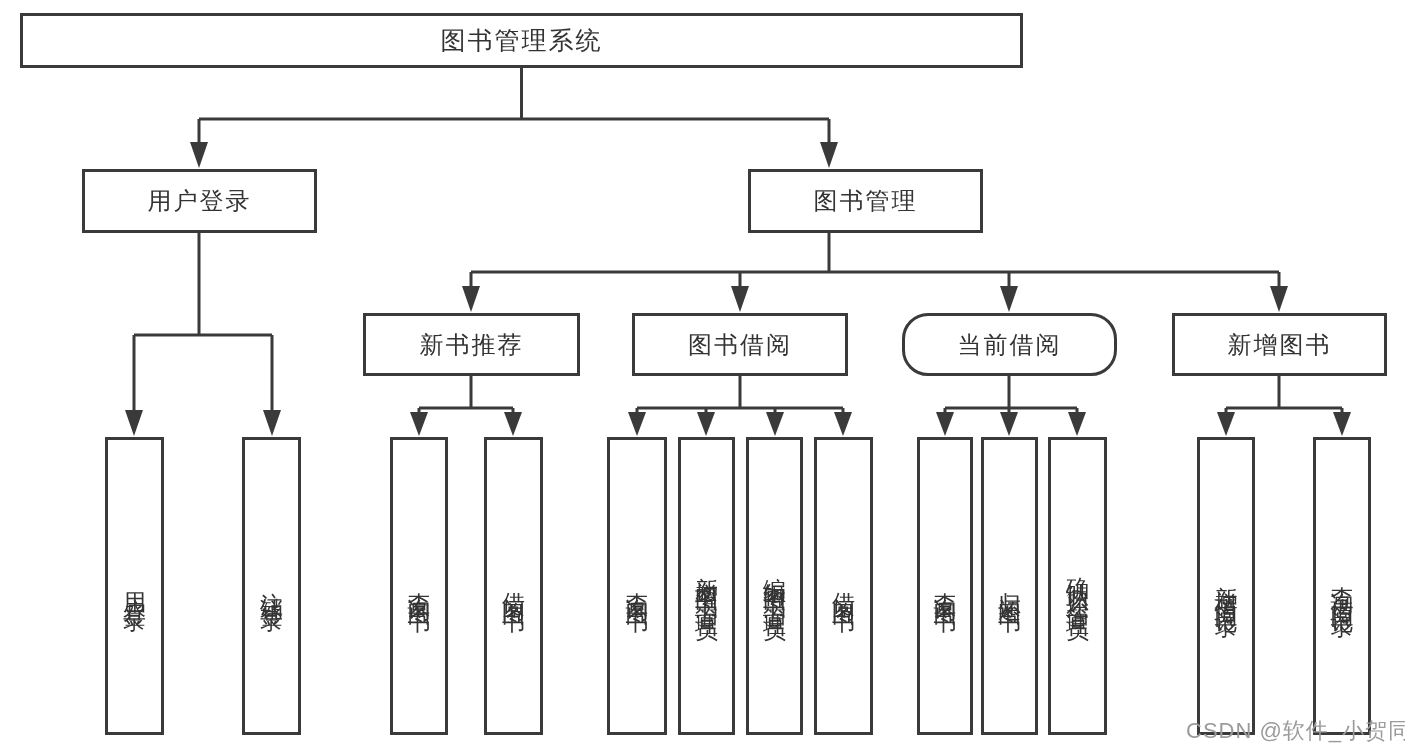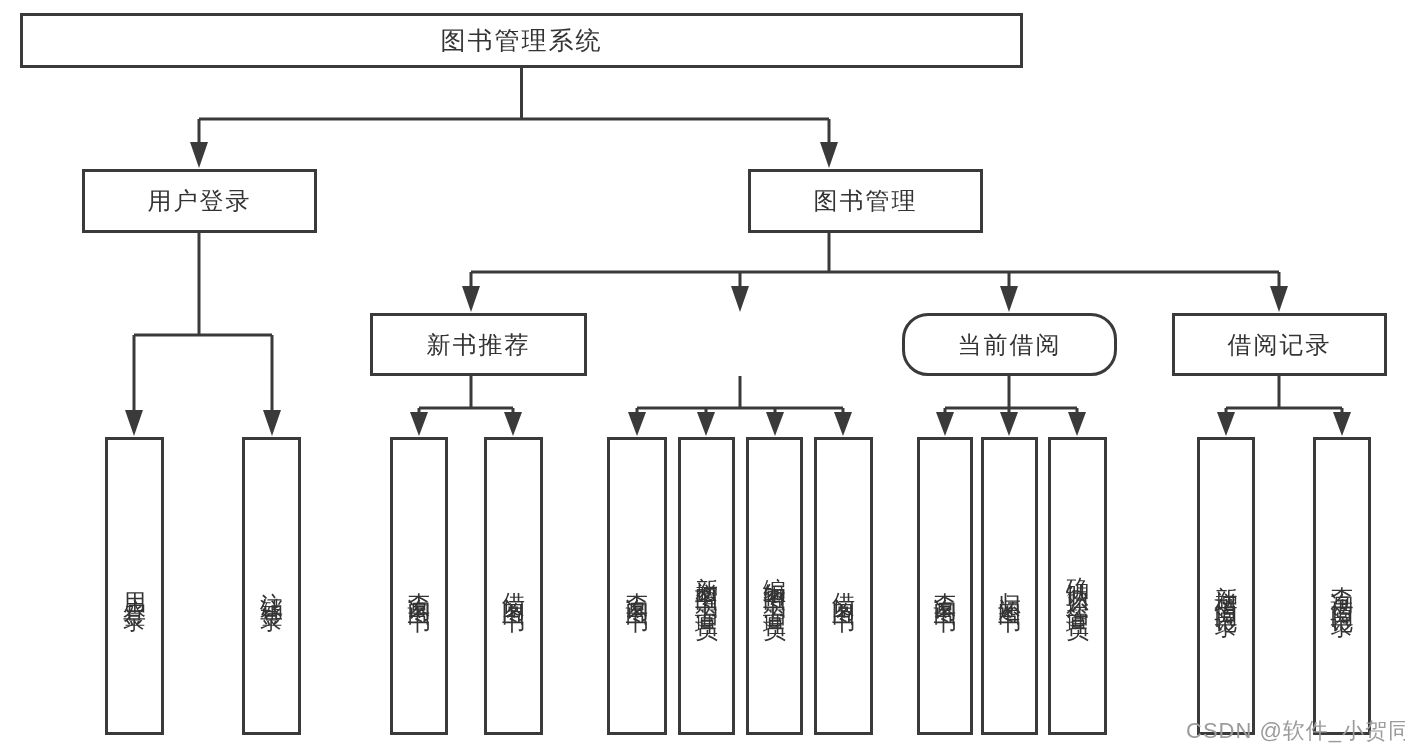--- a/index.html
+++ b/index.html
@@ -100,23 +100,24 @@
       <polygon points="1217,412 1235,412 1226,436"></polygon>
       <polygon points="1333,412 1351,412 1342,436"></polygon>
     </g>
   </svg>
 
   <div class="node title" style="left:20px; top:13px; width:1003px; height:55px;">图书管理系统</div>
 
   <div class="node" style="left:82px; top:169px; width:235px; height:64px;">用户登录</div>
   <div class="node" style="left:712px; top:169px; width:235px; height:64px;margin-left:36px;">图书管理</div>
 
-  <div class="node" style="left:363px; top:313px; width:217px; height:63px;margin-left:7px;">新书推荐</div>
+  <div class="node" style="left:363px; top:313px; width:217px; height:63px;">新书推荐</div>
+  <div class="node" style="left:632px; top:313px; width:216px; height:63px;">图书借阅</div>
   <div class="node" style="left:902px; top:313px; width:215px; height:63px;border-radius:26px;">当前借阅</div>
-  <div class="node" style="left:1172px; top:313px; width:215px; height:63px;">借阅记录</div>
+  <div class="node" style="left:1172px; top:313px; width:215px; height:63px;">新增图书</div>
 
   <div class="node vertical" style="left:105px; top:437px; width:59px; height:298px;">用户登录</div>
   <div class="node vertical" style="left:242px; top:437px; width:59px; height:298px;">注销登录</div>
 
   <div class="node vertical" style="left:390px; top:437px; width:58px; height:298px;">查询图书</div>
   <div class="node vertical" style="left:484px; top:437px; width:59px; height:298px;">借阅图书</div>
 
   <div class="node vertical" style="left:607px; top:437px; width:60px; height:298px;">查询图书</div>
   <div class="node vertical" style="left:678px; top:437px; width:57px; height:298px;">新增图书（管理员）</div>
   <div class="node vertical" style="left:746px; top:437px; width:57px; height:298px;">编辑图书（管理员）</div>

